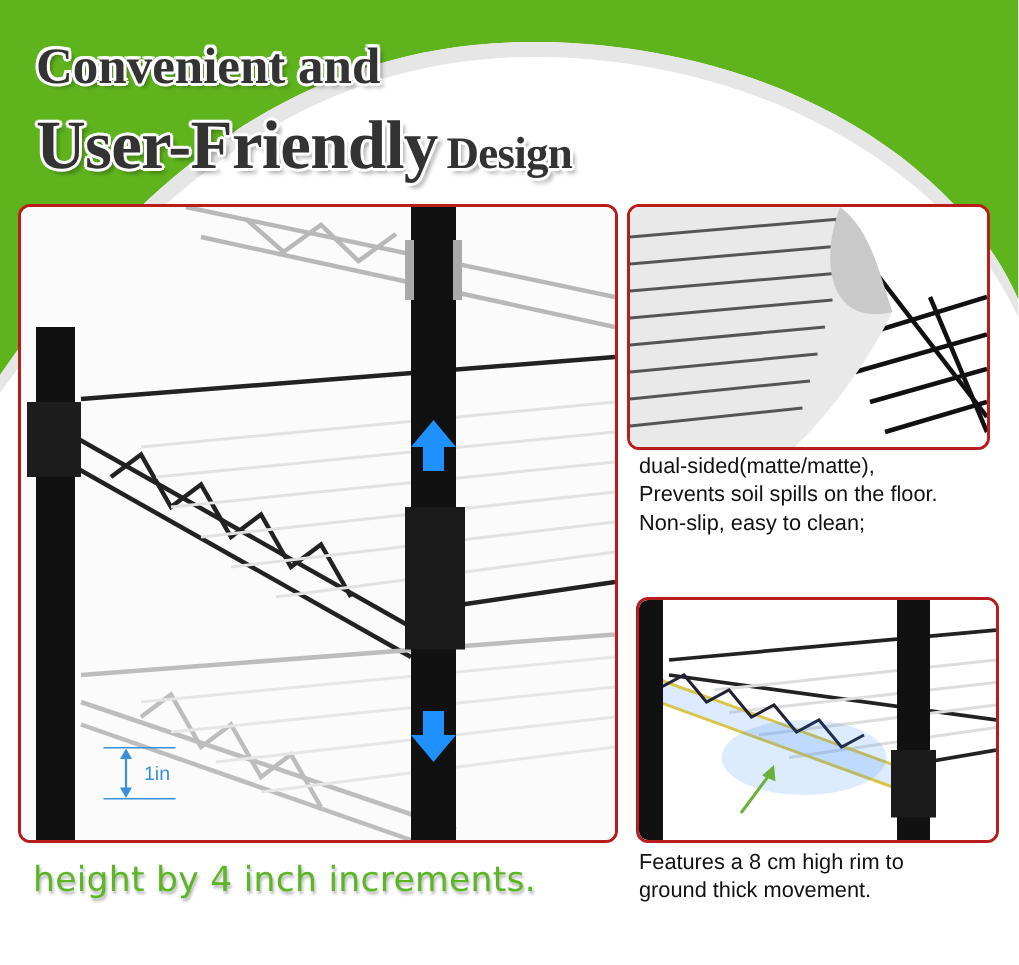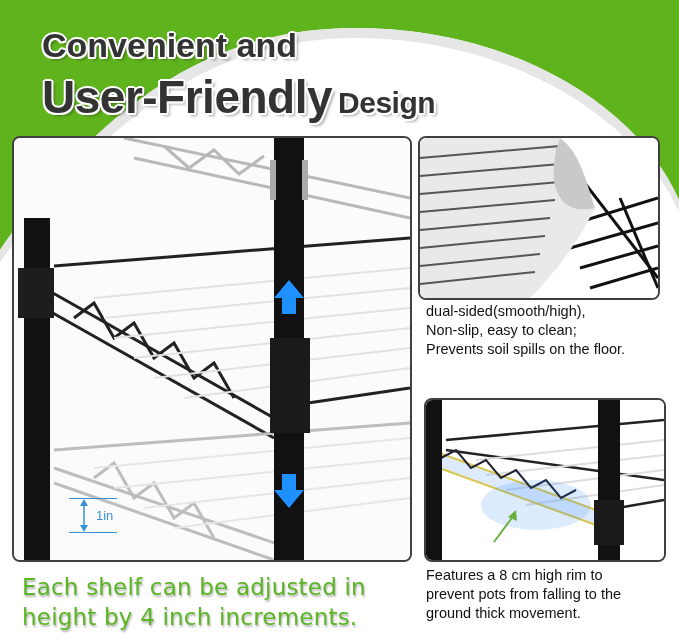--- a/index.html
+++ b/index.html
@@ -1,23 +1,23 @@
 <!DOCTYPE html>
 <html><head>
 <meta charset="utf-8">
 <style>
   html, body { margin:0; padding:0; }
   body { width:679px; height:643px; position:relative; overflow:hidden; background:#ffffff; font-family:"Liberation Sans", sans-serif; }
   .bg-green { position:absolute; left:0; top:0; width:679px; height:643px; }
-  .title { position:absolute; left:42px; color:#333333; font-weight:bold; font-family:Liberation Sans, sans-serif;
+  .title { position:absolute; left:24px; color:#333333; font-weight:bold; font-family:Liberation Serif, serif;
     text-shadow: 2px 0 0 #fff, -2px 0 0 #fff, 0 2px 0 #fff, 0 -2px 0 #fff, 1.5px 1.5px 0 #fff, -1.5px -1.5px 0 #fff, 1.5px -1.5px 0 #fff, -1.5px 1.5px 0 #fff, 3px 3px 3px rgba(0,0,0,0.35); }
   .t1 { top:26px; font-size:34px; letter-spacing:0px; }
   .t2 { top:70px; font-size:46px; letter-spacing:-0.5px; }
   .t2 .small { font-size:30px; margin-left:6px; }
-  .panel { position:absolute; border:2px solid #404040; border-radius:8px; background:#fafafa; overflow:hidden; }
+  .panel { position:absolute; border:2px solid #b91c1c; border-radius:8px; background:#fafafa; overflow:hidden; }
   .p-main { left:12px; top:136px; width:396px; height:422px; }
   .p-top { left:418px; top:136px; width:238px; height:160px; }
   .p-bot { left:424px; top:398px; width:238px; height:160px; }
   .caption-green { position:absolute; left:22px; top:572px; color:#5bb625; font-size:23px; line-height:30px; font-family:"DejaVu Sans", sans-serif; text-shadow:1px 2px 2px rgba(0,0,0,0.3); letter-spacing:0.2px; }
   .caption-dark { position:absolute; color:#111; font-size:14.5px; line-height:19px; font-family:"Liberation Sans", sans-serif; }
   .c-top { left:426px; top:302px; }
   .c-bot { left:426px; top:566px; }
   .one-in { position:absolute; left:55px; top:360px; width:50px; height:36px; }
   .one-in .line { position:absolute; left:0; width:48px; height:1px; background:#3a8fd9; }
   .one-in .lbl { position:absolute; left:27px; top:10px; font-size:13px; color:#3a8fd9; }
@@ -142,27 +142,25 @@
     <ellipse cx="110" cy="105" rx="55" ry="25" fill="rgba(30,120,255,0.15)"></ellipse>
     <rect x="0" y="0" width="16" height="160" fill="#111"></rect>
     <rect x="172" y="0" width="22" height="160" fill="#111"></rect>
     <rect x="168" y="100" width="30" height="45" fill="#1b1b1b"></rect>
     <line x1="68" y1="142" x2="88" y2="115" stroke="#6ab03a" stroke-width="2"></line>
     <polygon points="90,110 91,121 82,117" fill="#6ab03a"></polygon>
   </svg>
 </div>
 
 <div class="caption-green">
-  <div>Each shelf can be adjusted in</div>
   <div>height by 4 inch increments.</div>
 </div>
 
 <div class="caption-dark c-top">
-  <div>dual-sided(smooth/high),</div>
+  <div>dual-sided(matte/matte),</div>
+  <div>Prevents soil spills on the floor.</div>
   <div>Non-slip, easy to clean;</div>
-  <div>Prevents soil spills on the floor.</div>
 </div>
 
 <div class="caption-dark c-bot">
   <div>Features a 8 cm high rim to</div>
-  <div>prevent pots from falling to the</div>
   <div>ground thick movement.</div>
 </div>
 
 </body></html>

